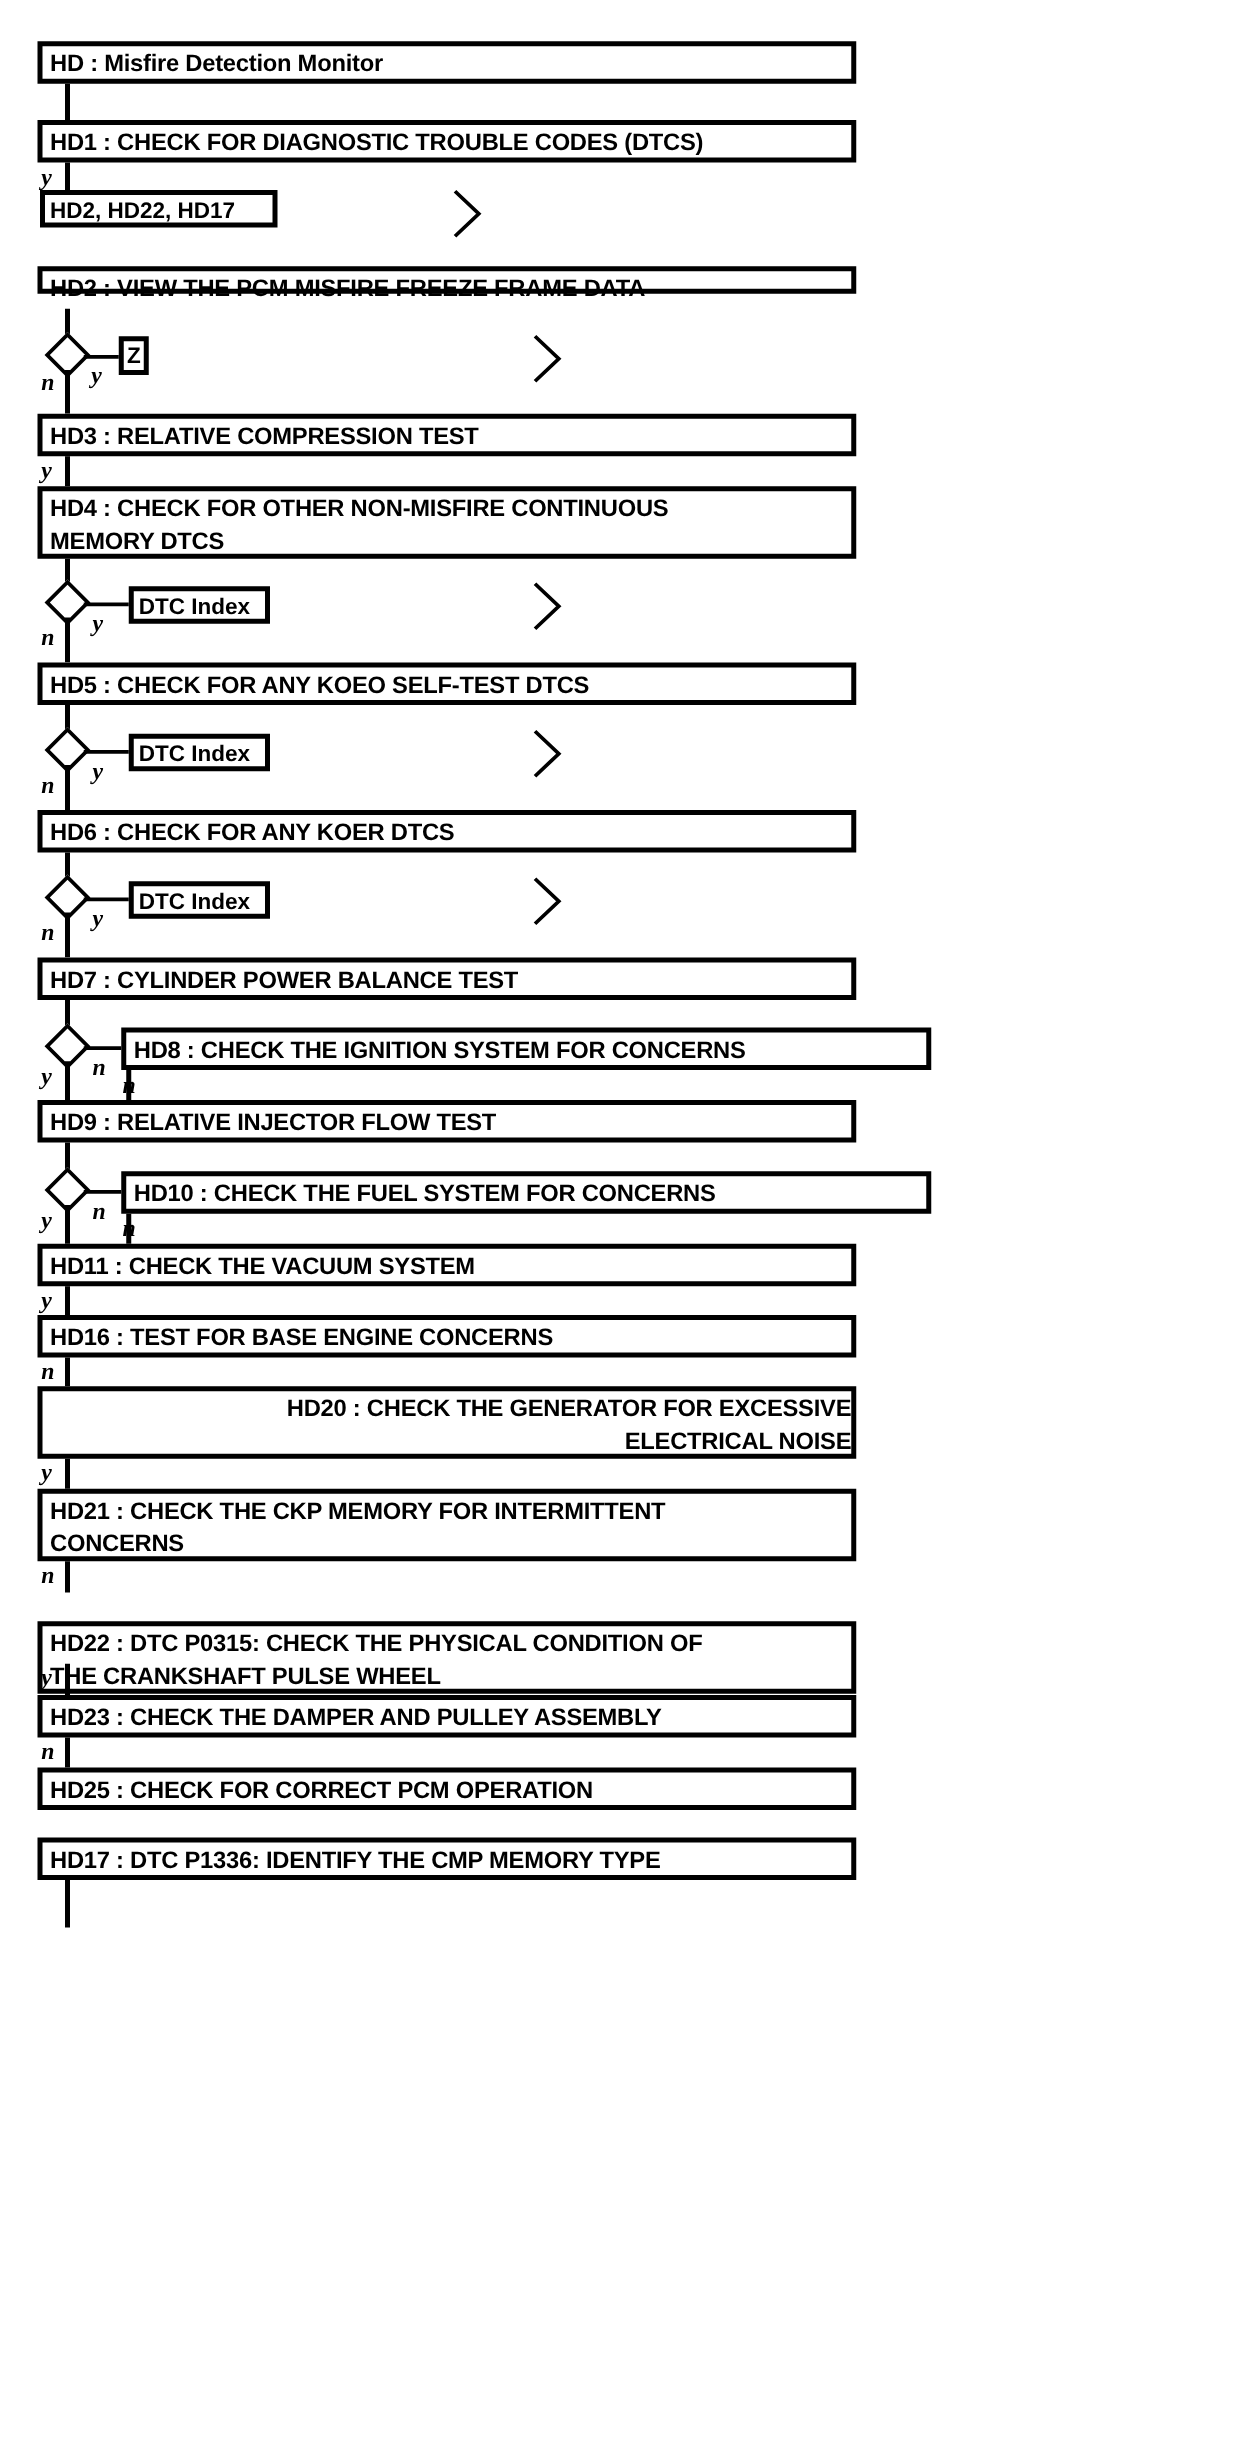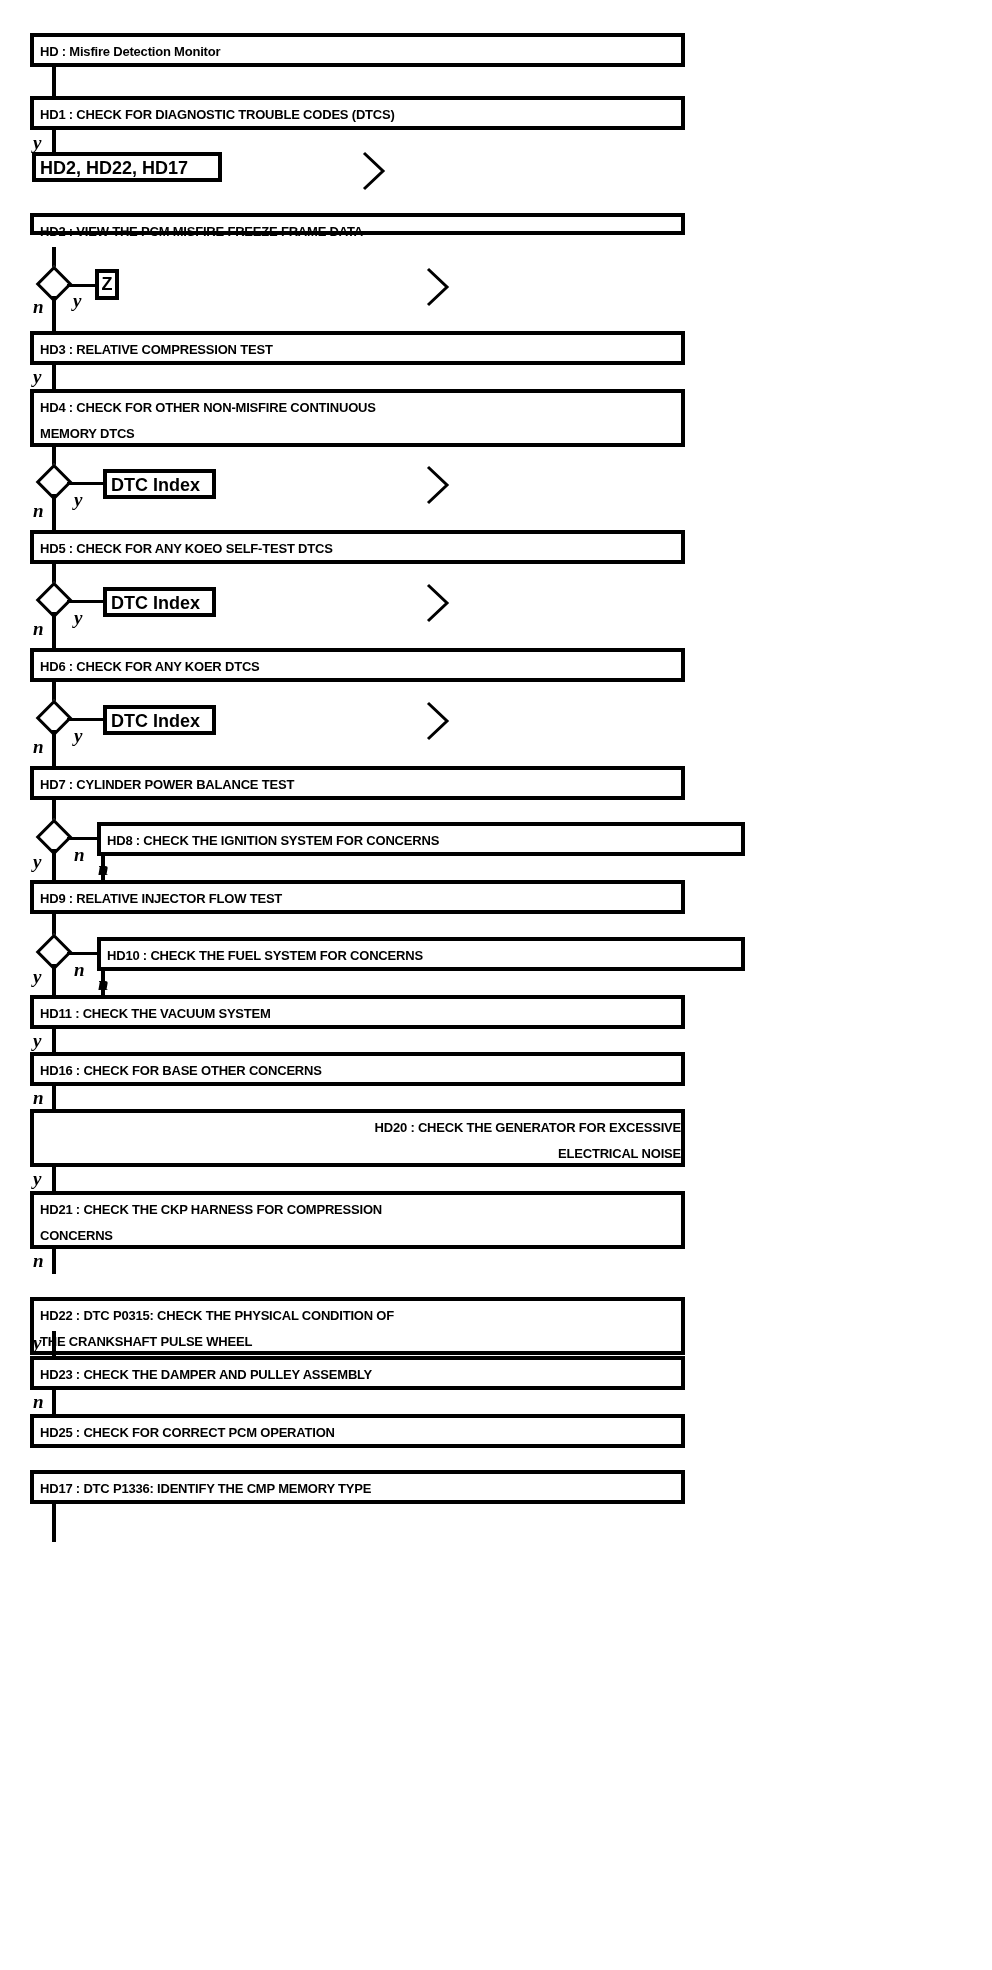--- a/index.html
+++ b/index.html
@@ -16,21 +16,21 @@
   }
 
   
   .step{
     position:absolute;
     box-sizing:border-box;
     border:4px solid #000;
     background:#fff;
     padding:2px 0 2px 6px;
     font-weight:bold;
-    font-size:13px;
+    font-size:19px;
     line-height:25px;
     letter-spacing:-0.2px;
     color:#000;
     white-space:pre-line;
   }
   .step.two{line-height:26px;}
 
   
   .refbox{
     position:absolute;
@@ -185,30 +185,30 @@
   <div class="vline" style="left:52px; top:964px; height:33px;"></div>
 
   <div class="step" style="left:97px; top:937px; width:648px; height:34px;">HD10 : CHECK THE FUEL SYSTEM FOR CONCERNS</div>
   <div class="vline" style="left:101px; top:971px; height:26px;"></div>
   <div class="blabel" style="left:98px; top:974px;">n</div>
 
   <div class="step" style="left:30px; top:995px; width:655px; height:34px;">HD11 : CHECK THE VACUUM SYSTEM</div>
   <div class="vline" style="left:52px; top:1029px; height:24px;"></div>
   <div class="blabel" style="left:33px; top:1031px;">y</div>
 
-  <div class="step" style="left:30px; top:1052px; width:655px; height:34px;">HD16 : CHECK FOR BASE OTHER CONCERNS</div>
+  <div class="step" style="left:30px; top:1052px; width:655px; height:34px;">HD16 : TEST FOR BASE ENGINE CONCERNS</div>
   <div class="vline" style="left:52px; top:1086px; height:24px;"></div>
   <div class="blabel" style="left:33px; top:1088px;">n</div>
 
   <div class="step two" style="left:30px; top:1109px; width:655px; height:58px;text-align:right;">HD20 : CHECK THE GENERATOR FOR EXCESSIVE
 ELECTRICAL NOISE</div>
   <div class="vline" style="left:52px; top:1167px; height:25px;"></div>
   <div class="blabel" style="left:33px; top:1169px;">y</div>
 
-  <div class="step two" style="left:30px; top:1191px; width:655px; height:58px;">HD21 : CHECK THE CKP HARNESS FOR COMPRESSION
+  <div class="step two" style="left:30px; top:1191px; width:655px; height:58px;">HD21 : CHECK THE CKP MEMORY FOR INTERMITTENT
 CONCERNS</div>
   <div class="vline" style="left:52px; top:1249px; height:25px;"></div>
   <div class="blabel" style="left:33px; top:1251px;">n</div>
 
   <div class="step two" style="left:30px; top:1273px; width:655px; height:58px;margin-top:24px;">HD22 : DTC P0315: CHECK THE PHYSICAL CONDITION OF
 THE CRANKSHAFT PULSE WHEEL</div>
   <div class="vline" style="left:52px; top:1331px; height:25px;"></div>
   <div class="blabel" style="left:33px; top:1333px;">y</div>
 
   <div class="step" style="left:30px; top:1356px; width:655px; height:34px;">HD23 : CHECK THE DAMPER AND PULLEY ASSEMBLY</div>

